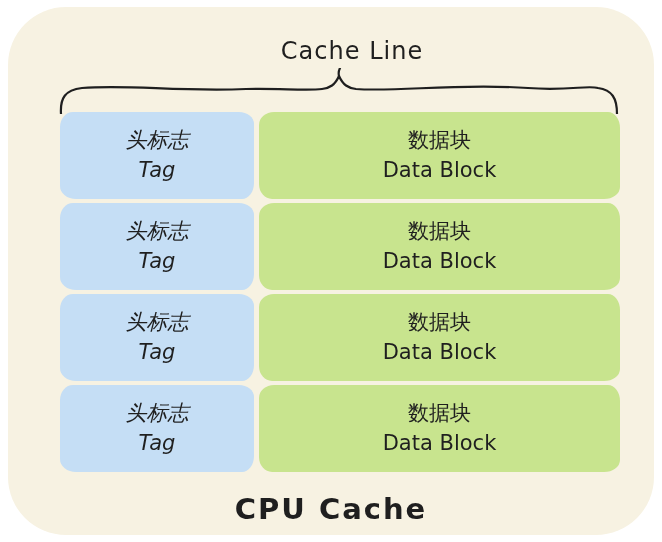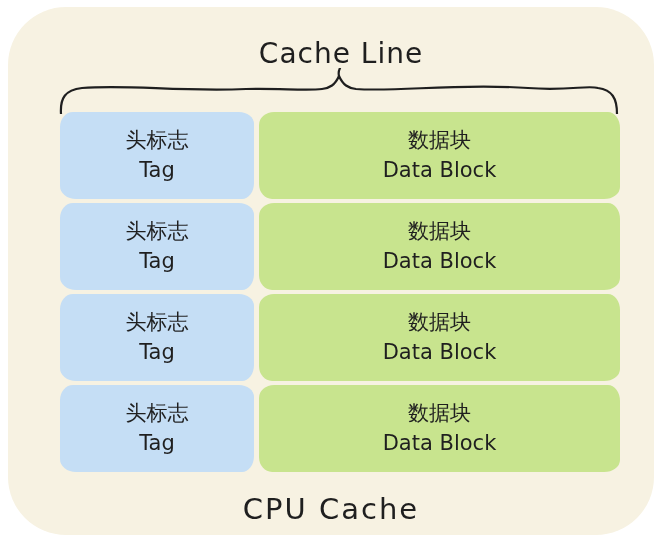--- a/index.html
+++ b/index.html
@@ -12,24 +12,24 @@
   }
   .panel {
     position: absolute;
     left: 8px; top: 7px;
     width: 646px; height: 528px;
     background: var(--panel, #f7f2e2);
     border-radius: 58px;
   }
   .cache-line-label {
     position: absolute;
-    left: 52px; top: 30px;
+    left: 63px; top: 30px;
     width: 562px;
     text-align: center;
-    font-size: 28px;
+    font-size: 24px;
     letter-spacing: 1px;
     color: var(--text, #1f1f1f);
   }
   .brace {
     position: absolute;
     left: 50px; top: 61px;
     width: 562px; height: 46px;
   }
   .brace path {
     fill: none;
@@ -57,34 +57,35 @@
     align-items: center;
     justify-content: center;
     font-size: 21px;
     line-height: 1.4;
     text-align: center;
   }
   .tag-cell {
     width: 194px;
     background: var(--tag-fill, #c5def5);
     border-radius: 13px 15px 12px 16px / 15px 12px 16px 13px;
+    font-style: italic;
   }
   .data-cell {
     flex: 1;
     background: var(--data-fill, #c8e48e);
     border-radius: 15px 12px 16px 13px / 13px 16px 12px 15px;
     justify-content: center;
   }
   .cpu-cache-title {
     position: absolute;
     left: 0; top: 492px;
     width: 662px;
     text-align: center;
     font-size: 29px;
-    font-weight: normal;
+    font-weight: bold;
     letter-spacing: 2px;
     color: var(--text, #1f1f1f);
   }
 </style>
 </head>
 <body>
 
 <div class="panel">
 
   <div class="cache-line-label">Cache Line</div>

